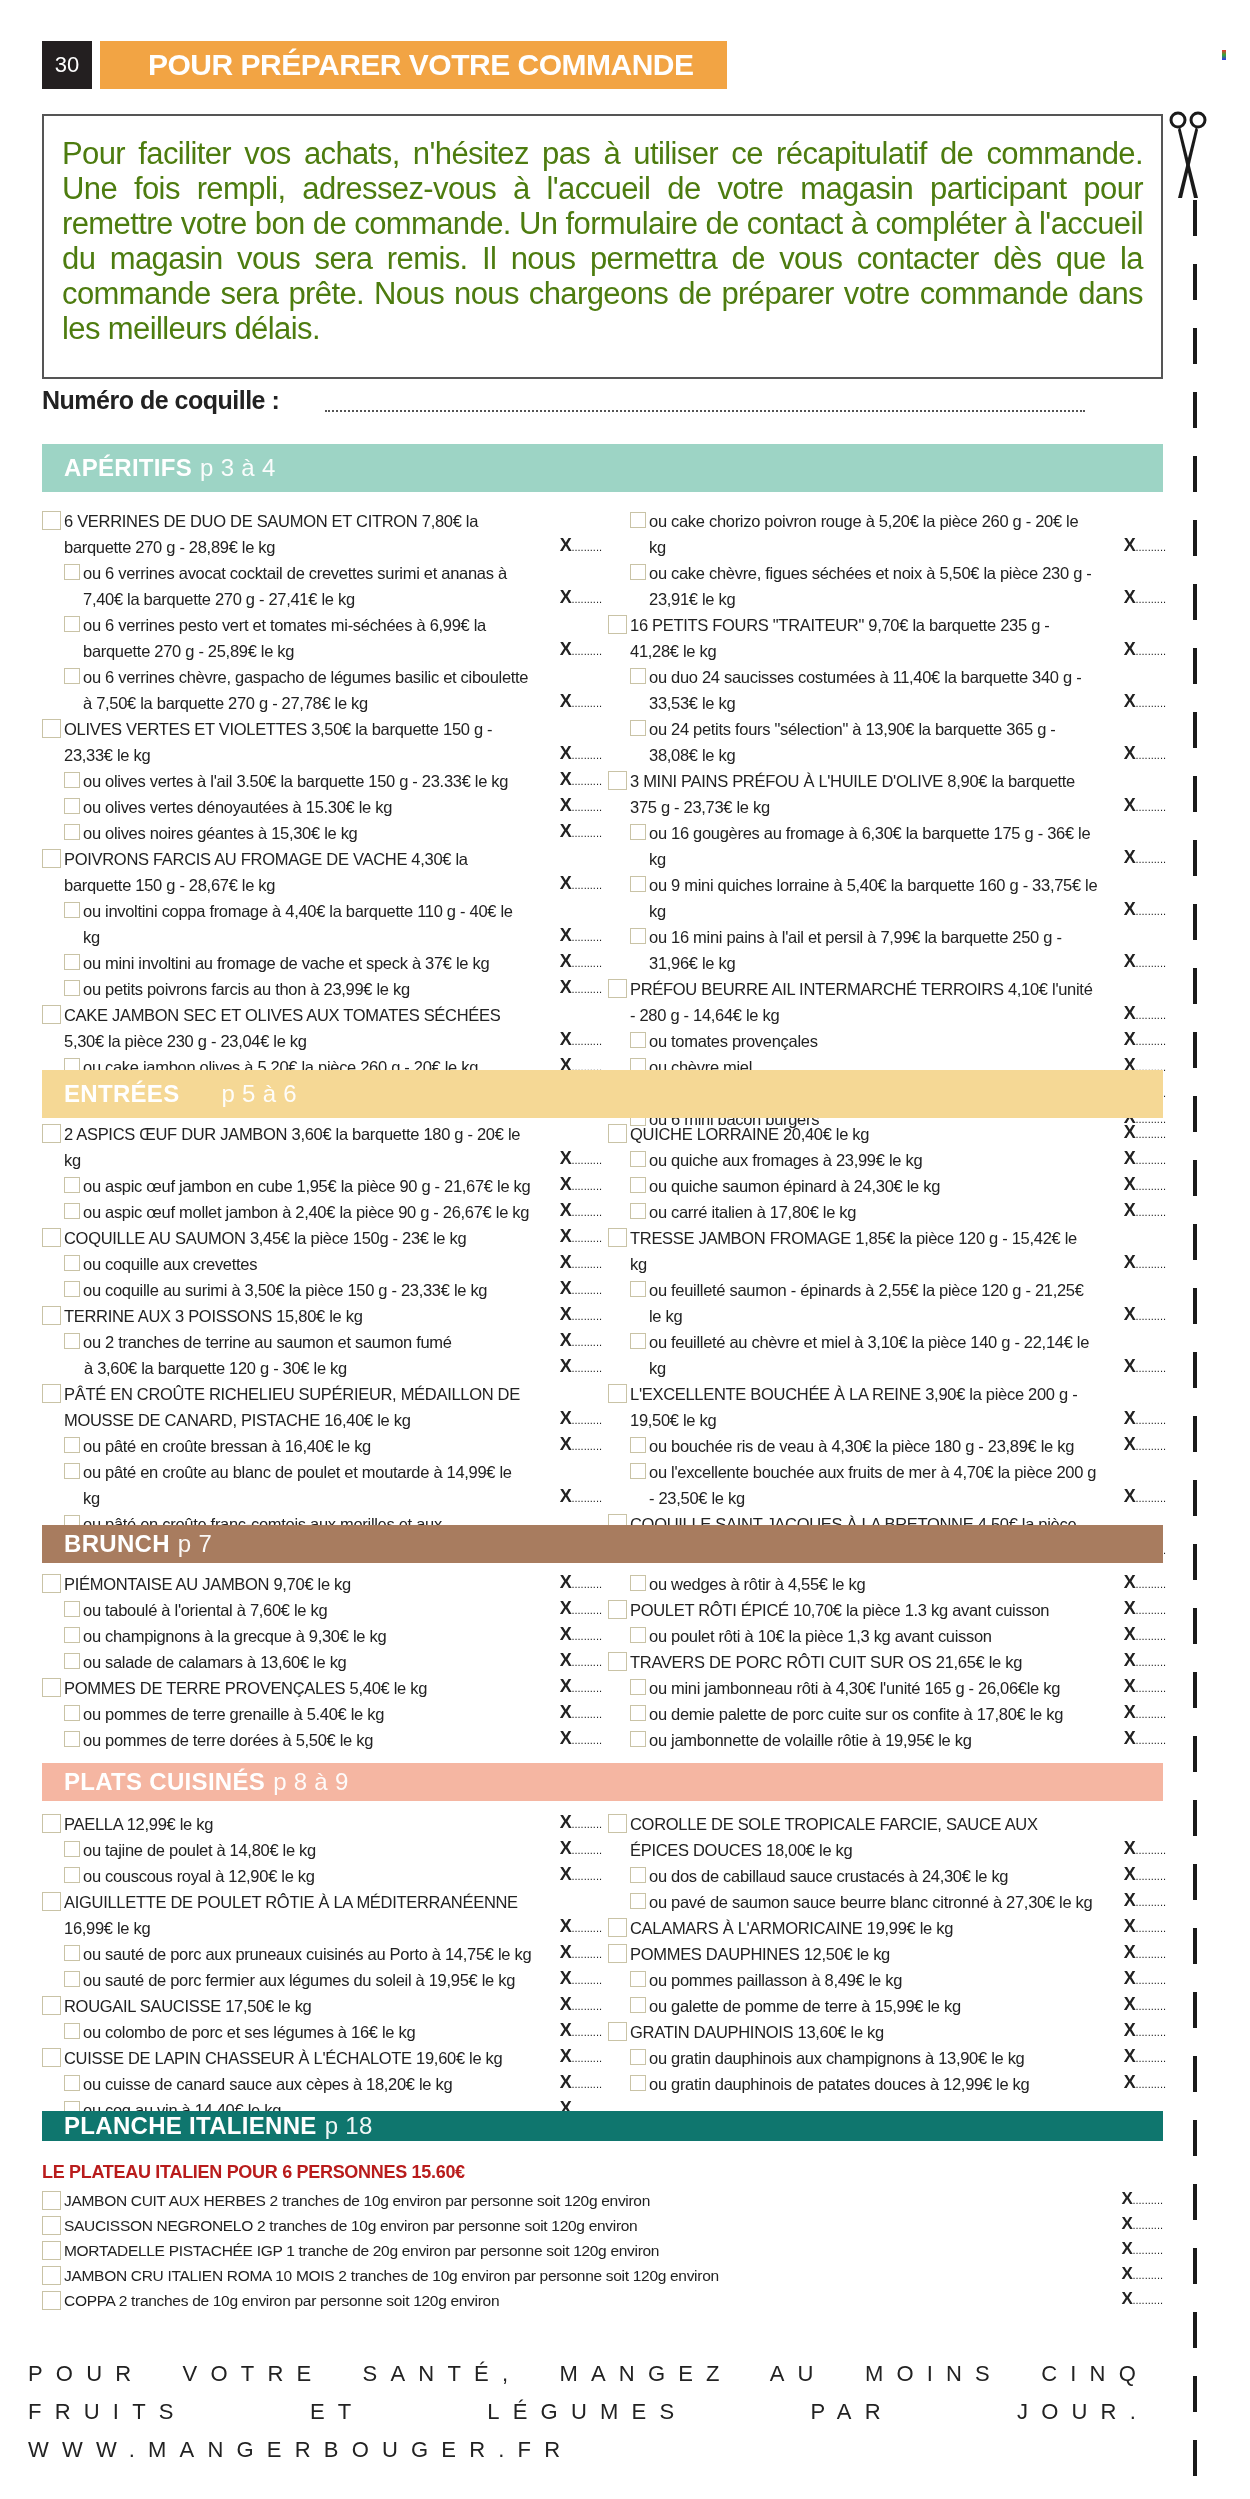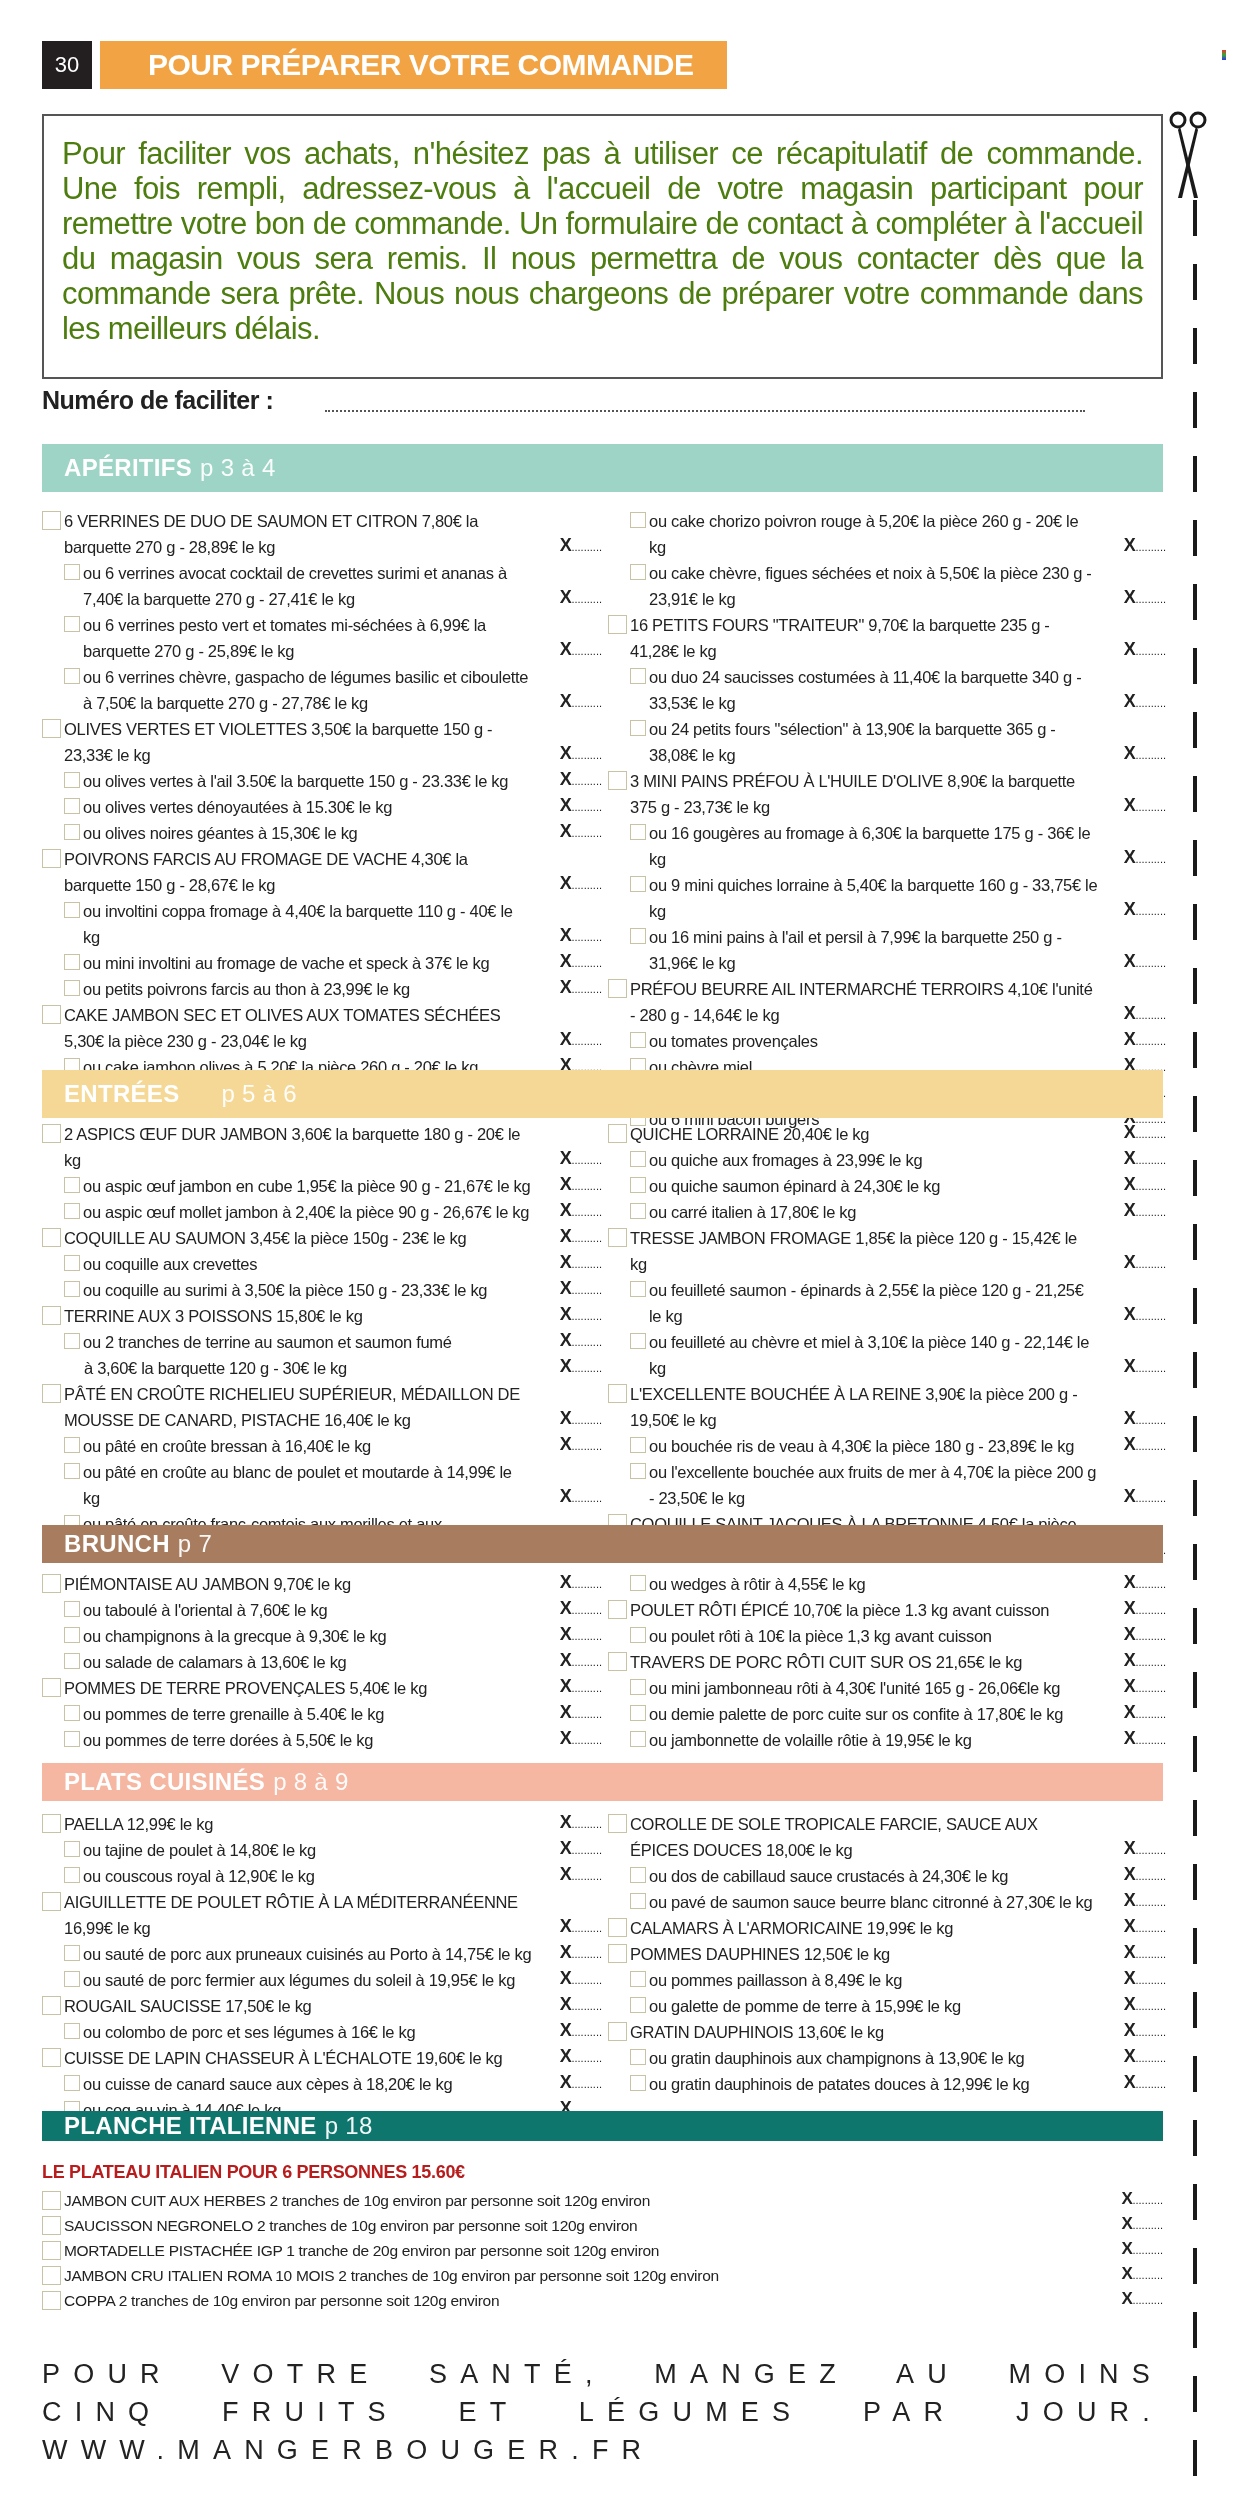--- a/index.html
+++ b/index.html
@@ -35,34 +35,34 @@
   .row .txt { flex: 1 1 auto; padding-right: 70px; }
   .row .qty { position: absolute; right: 0; bottom: 0; font-weight: bold; font-size: 18px; line-height: 26px; }
   .row .qty .dots { font-weight: normal; font-size: 11px; letter-spacing: 0; }
   .col.right .row .qty { right: 2px; }
 
   .plateau-title { position: absolute; left: 42px; top: 2162px; font-size: 18px; font-weight: bold; color: #b91c1c; letter-spacing: -0.3px; }
   .planche-list { position: absolute; left: 42px; top: 2188px; width: 1121px; }
   .planche-list .row { font-size: 15.5px; line-height: 25px; justify-content: flex-end; }
   .planche-list .row .qty { right: 0; font-size: 17px; }
 
-  .footer-msg { position: absolute; left: 42px; top: 2355px; width: 1121px; font-size: 27px; line-height: 38px; color: #222; letter-spacing: 13.2px; word-spacing: 14px; text-align: justify; text-align-last: justify; }
+  .footer-msg { position: absolute; left: 28px; top: 2355px; width: 1121px; font-size: 22px; line-height: 38px; color: #222; letter-spacing: 13.2px; word-spacing: 14px; text-align: justify; text-align-last: justify; }
 </style>
 </head>
 <body>
 
 <div class="page-num">30</div>
 <div class="title-bar">POUR PRÉPARER VOTRE COMMANDE</div>
 <div class="corner-mark"></div>
 
 <div class="intro-box">
   <p class="intro-text">Pour faciliter vos achats, n'hésitez pas à utiliser ce récapitulatif de commande. Une fois rempli, adressez-vous à l'accueil de votre magasin participant pour remettre votre bon de commande. Un formulaire de contact à compléter à l'accueil du magasin vous sera remis. Il nous permettra de vous contacter dès que la commande sera prête. Nous nous chargeons de préparer votre commande dans les meilleurs délais.</p>
 </div>
 
-<div class="order-number">Numéro de faciliter :</div>
+<div class="order-number">Numéro de coquille :</div>
 <div class="order-dots"></div>
 
 <svg class="scissors" viewBox="0 0 40 90">
   <circle cx="10" cy="10" r="7" fill="none" stroke="#1a1a1a" stroke-width="3"></circle>
   <circle cx="30" cy="10" r="7" fill="none" stroke="#1a1a1a" stroke-width="3"></circle>
   <path d="M12 16 L30 88 L26 88 L10 20 Z" fill="#1a1a1a"></path>
   <path d="M28 16 L10 88 L14 88 L30 20 Z" fill="#1a1a1a"></path>
 </svg>
 <div class="cut-line"></div>
 

